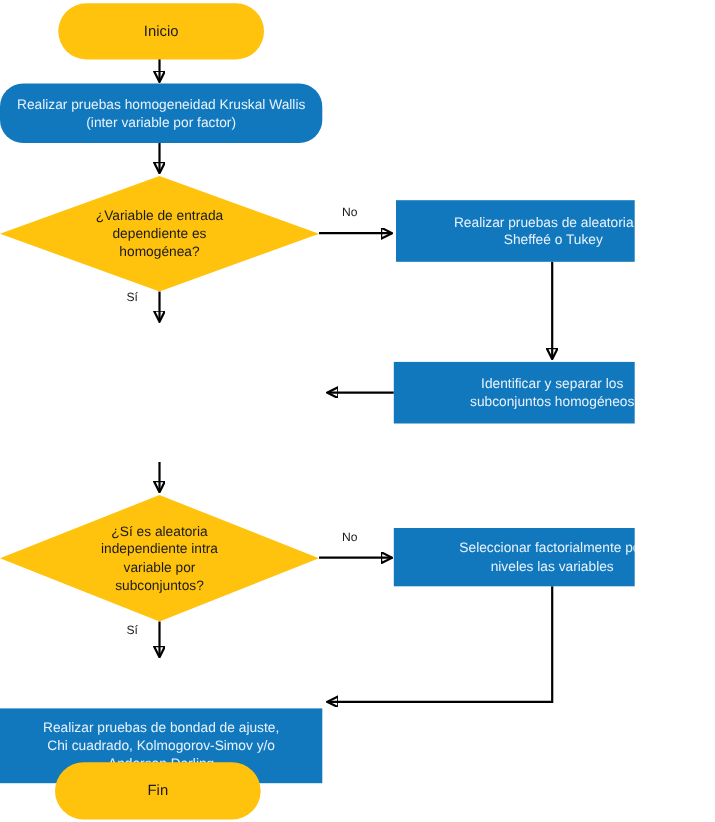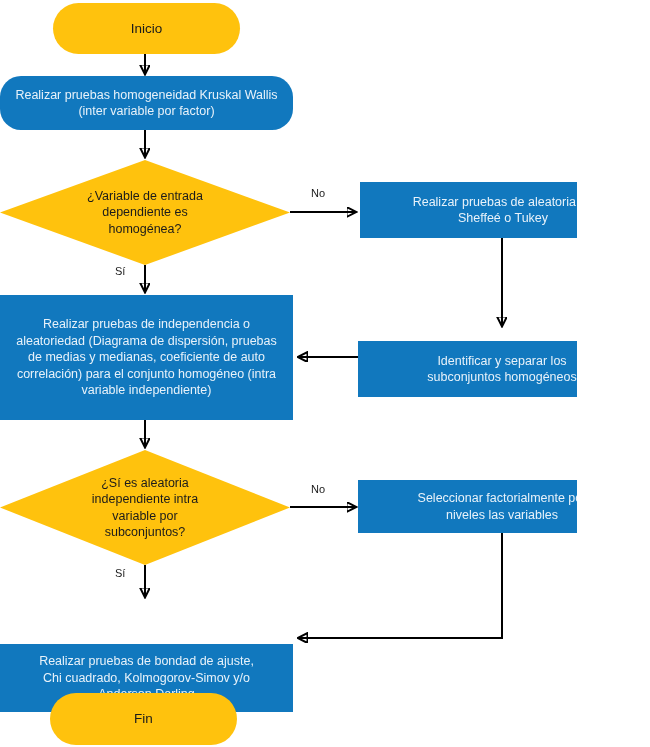--- a/index.html
+++ b/index.html
@@ -88,27 +88,22 @@
   <div class="node process" style="left:0px;top:76px;width:293px;height:54px;border-radius:21px;">Realizar pruebas homogeneidad Kruskal Wallis
 (inter variable por factor)</div>
 
   <div class="node decision" style="left:0px;top:160px;width:290px;height:105px;">¿Variable de entrada
 dependiente es
 homogénea?</div>
 
   <div class="node process" style="left:360px;top:182px;width:286px;height:56px;">Realizar pruebas de aleatoria de
 Sheffeé o Tukey</div>
 
-  <div class="node process" style="left:0px;top:295px;width:293px;height:125px;">Realizar pruebas de independencia o
-aleatoriedad (Diagrama de dispersión, pruebas
-de medias y medianas, coeficiente de auto
-correlación) para el conjunto homogéneo (intra
-variable independiente)</div>
 
-  <div class="node process" style="left:358px;top:329px;width:288px;height:56px;margin-top:12px;">Identificar y separar los
+  <div class="node process" style="left:358px;top:329px;width:288px;height:56px;">Identificar y separar los
 subconjuntos homogéneos</div>
 
   <div class="node decision" style="left:0px;top:450px;width:290px;height:115px;">¿Sí es aleatoria
 independiente intra
 variable por
 subconjuntos?</div>
 
   <div class="node process" style="left:358px;top:480px;width:288px;height:53px;">Seleccionar factorialmente por
 niveles las variables</div>
 

